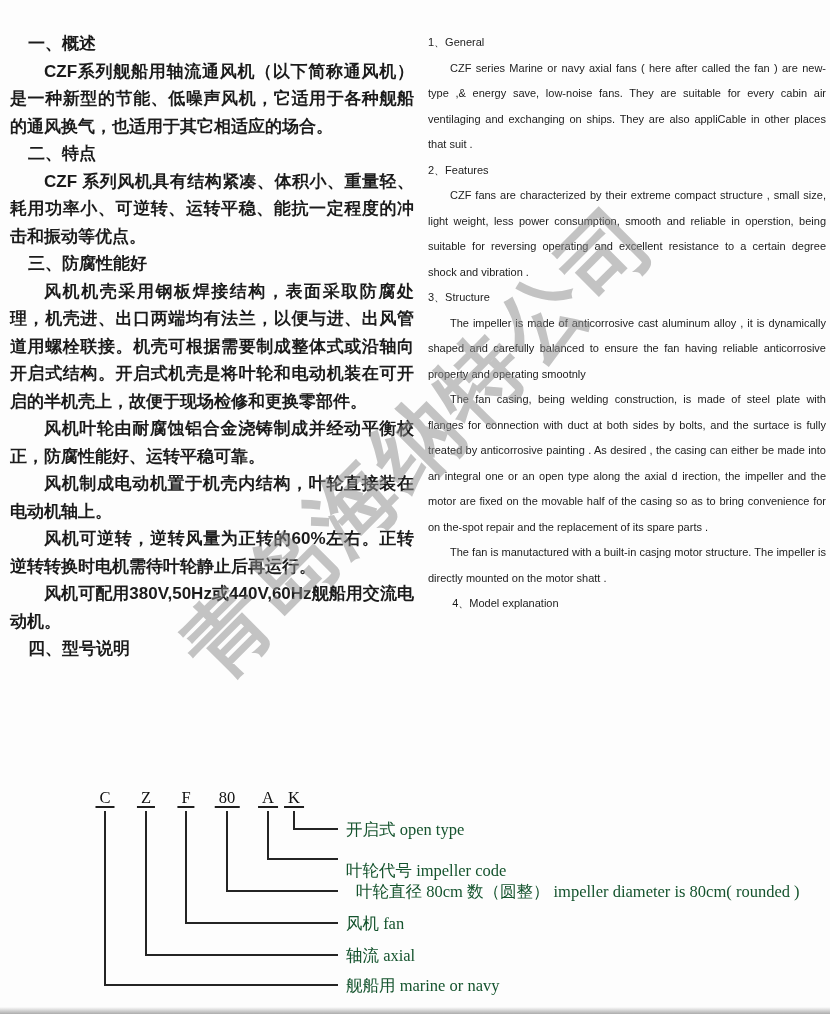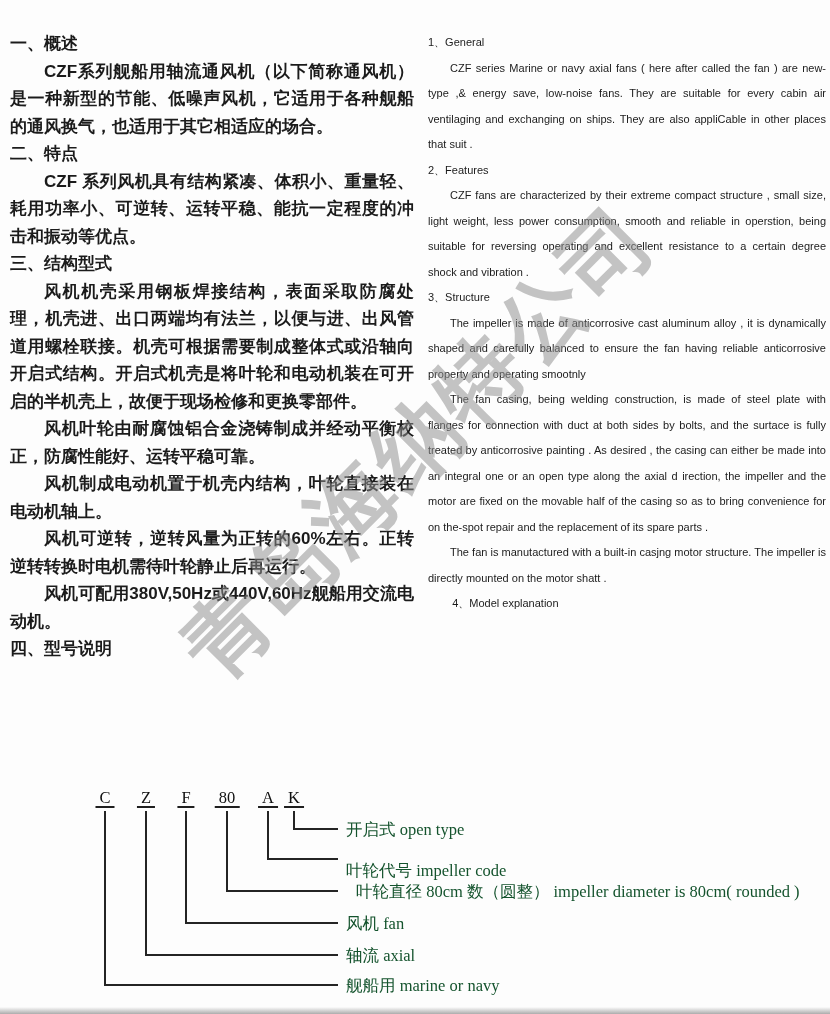--- a/index.html
+++ b/index.html
@@ -9,21 +9,21 @@
     position:relative;
     overflow:hidden;
     font-family:"Liberation Sans",sans-serif;
     color:#1b1b1b;
   }
   
   .col{position:absolute;top:30px;}
   .col-left{left:10px;width:404px;font-size:17px;line-height:27.5px;font-weight:bold;text-align:justify;}
   .col-right{left:428px;width:398px;font-size:11px;line-height:25.5px;text-align:justify;}
   .col p,.col h2{margin:0;padding:0;font-size:inherit;line-height:inherit;}
-  .col-left h2{font-weight:bold;}
+  .col-left h2{font-weight:bold;margin-left:18px;}
   .col-right h2{font-weight:normal;}
   .indent{text-indent:2em;}
   
   .lp1{margin-top:2px;}
   .lh2{margin-top:14px;}
   .lp2{margin-top:2px;}
   .lh3{margin-top:48px;}
   .lp3{margin-top:2px;}
   .lp4{margin-top:16px;}
   .lp5{margin-top:36px;}
@@ -84,21 +84,21 @@
   }
 </style>
 </head>
 <body>
 
 <div class="col col-left">
   <h2>一、概述</h2>
   <p class="indent lp1">CZF系列舰船用轴流通风机（以下简称通风机）是一种新型的节能、低噪声风机，它适用于各种舰船的通风换气，也适用于其它相适应的场合。</p>
   <h2 class="lh2">二、特点</h2>
   <p class="indent lp2">CZF 系列风机具有结构紧凑、体积小、重量轻、耗用功率小、可逆转、运转平稳、能抗一定程度的冲击和振动等优点。</p>
-  <h2 class="lh3">三、结构型式</h2>
+  <h2 class="lh3">三、防腐性能好</h2>
   <p class="indent lp4">风机机壳采用钢板焊接结构，表面采取防腐处理，机壳进、出口两端均有法兰，以便与进、出风管道用螺栓联接。机壳可根据需要制成整体式或沿轴向开启式结构。开启式机壳是将叶轮和电动机装在可开启的半机壳上，故便于现场检修和更换零部件。</p>
   <p class="indent lp3">风机叶轮由耐腐蚀铝合金浇铸制成并经动平衡校正，防腐性能好、运转平稳可靠。</p>
   <p class="indent lp5">风机制成电动机置于机壳内结构，叶轮直接装在电动机轴上。</p>
   <p class="indent lp6">风机可逆转，逆转风量为正转的60%左右。正转逆转转换时电机需待叶轮静止后再运行。</p>
   <p class="indent lp7">风机可配用380V,50Hz或440V,60Hz舰船用交流电动机。</p>
   <h2 class="lh4">四、型号说明</h2>
 </div>
 
 <div class="col col-right">
   <h2>1、General</h2>

